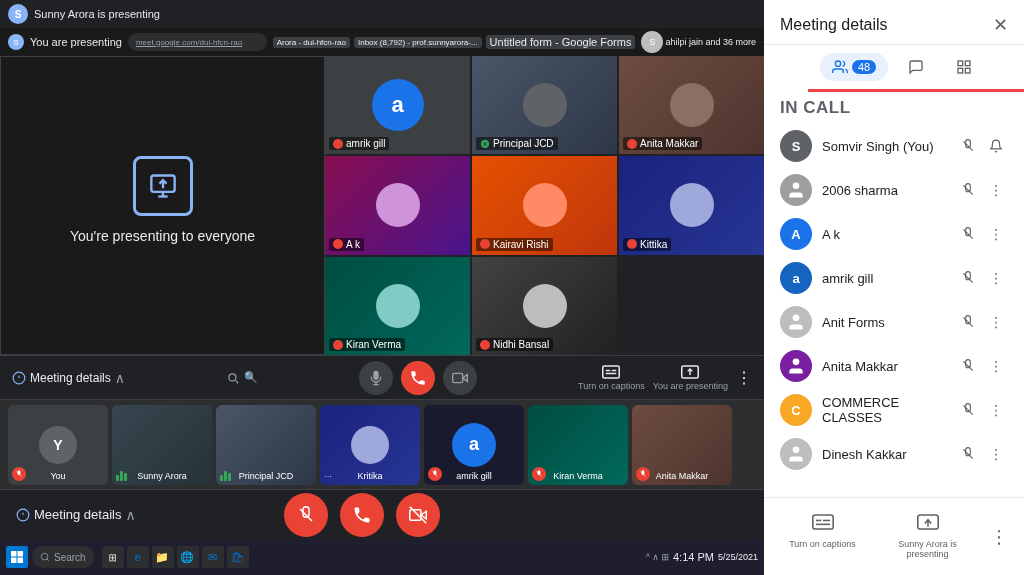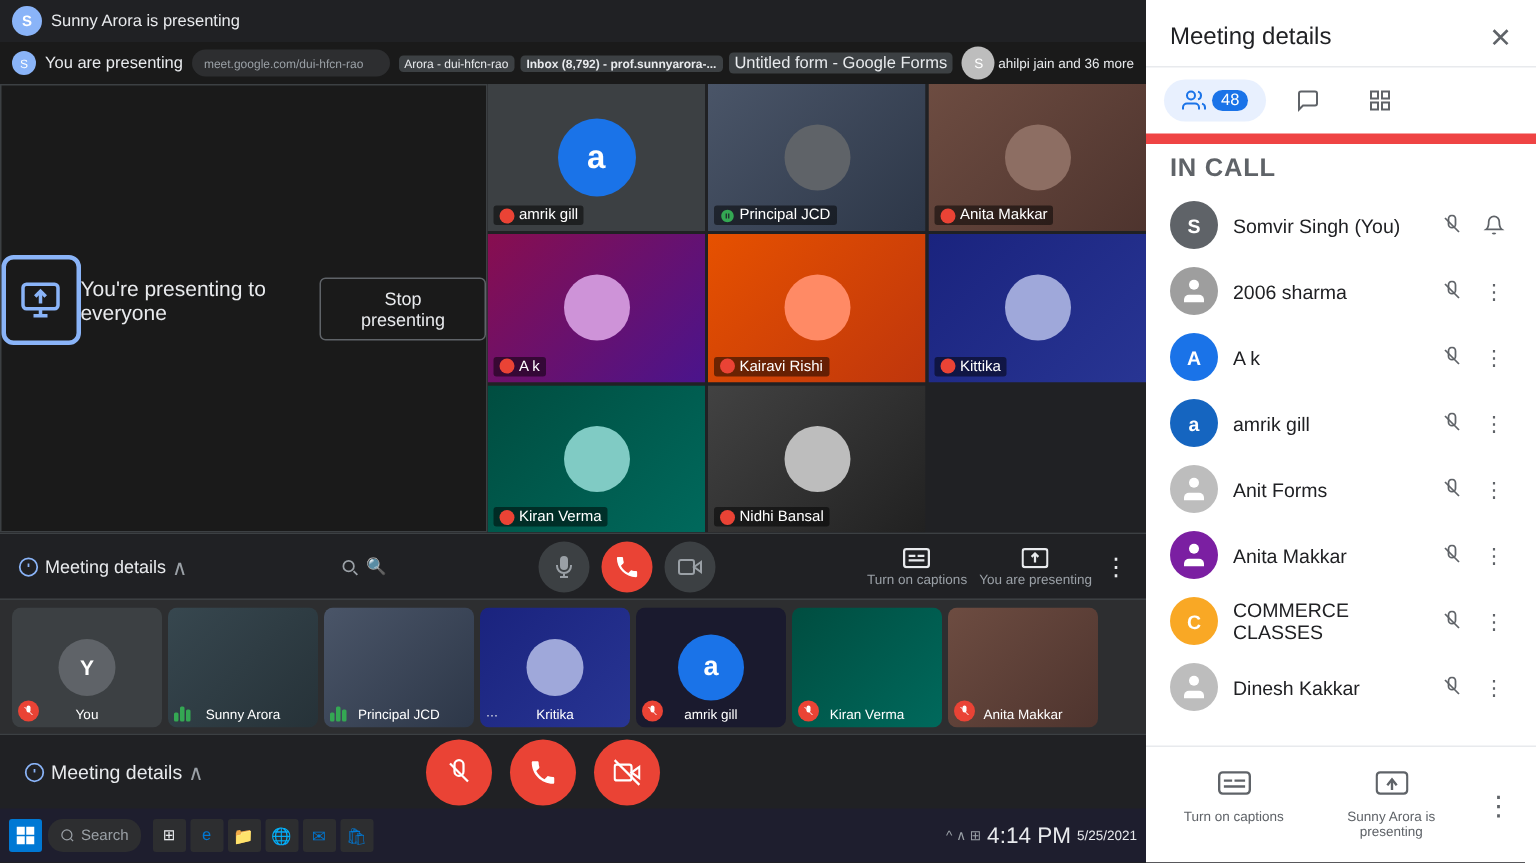--- a/index.html
+++ b/index.html
@@ -22,20 +22,21 @@
       flex-direction: row;
       overflow: hidden;
       position: relative;
     }
 
     
     .presenting-panel {
       width: 325px;
       background: #1a1a1a;
       display: flex;
+      flex-direction: column;
       align-items: center;
       justify-content: center;
       flex-shrink: 0;
       position: relative;
       border: 1px solid #3c4043;
     }
     .present-icon {
       width: 60px; height: 60px;
       border: 3px solid #8ab4f8;
       border-radius: 8px;
@@ -197,21 +198,22 @@
       padding: 14px 16px 8px;
       border-bottom: 1px solid #e8eaed;
     }
     .panel-title { font-size: 16px; font-weight: 500; color: #202124; }
     .close-btn { background: none; border: none; cursor: pointer; color: #5f6368; font-size: 18px; }
 
     .panel-tabs {
       display: flex;
       padding: 8px 12px;
       gap: 8px;
-      border-bottom: 7px solid #ef4444;
+      border-bottom: 3px solid #ef4444;
+      margin-left: 44px;
     }
     .panel-tab {
       display: flex; align-items: center; gap: 4px;
       padding: 6px 12px;
       border-radius: 20px;
       cursor: pointer;
       font-size: 13px;
       border: none;
       background: none;
       color: #5f6368;
@@ -313,25 +315,25 @@
       <div class="header-avatar">
         <span>S</span>
       </div>
       <span class="header-text">Sunny Arora is presenting</span>
     </div>
 
     <div style="height: 28px; background: #1a1a1a; display:flex; align-items:center; padding: 0 8px; gap:6px; flex-shrink:0;">
       <div style="width:16px;height:16px;border-radius:50%;background:#8ab4f8;display:flex;align-items:center;justify-content:center;font-size:8px;color:#fff;">S</div>
       <span style="color:#e8eaed;font-size:11px;">You are presenting</span>
       <div style="flex:1;background:#2d2e30;height:18px;border-radius:9px;display:flex;align-items:center;padding:0 8px;gap:4px;">
-        <span style="color:#9aa0a6;font-size:8px;">meet.google.com/dui-hfcn-rao</span>
+        <span style="color:#9aa0a6;font-size:8px;text-decoration:underline;">meet.google.com/dui-hfcn-rao</span>
       </div>
       <div style="display:flex;gap:4px;align-items:center;">
         <div style="background:#3c4043;border-radius:3px;padding:1px 4px;font-size:8px;color:#e8eaed;">Arora - dui-hfcn-rao</div>
-        <div style="background:#3c4043;border-radius:3px;padding:1px 4px;font-size:8px;color:#e8eaed;font-weight:bold;">Inbox (8,792) - prof.sunnyarora-...</div>
+        <div style="background:#3c4043;border-radius:3px;padding:1px 4px;font-size:8px;color:#e8eaed;">Inbox (8,792) - prof.sunnyarora-...</div>
         <div style="background:#3c4043;border-radius:3px;padding:1px 4px;font-size:11px;color:#e8eaed;">Untitled form - Google Forms</div>
       </div>
       <div style="display:flex;align-items:center;gap:2px;">
         <div style="width:22px;height:22px;border-radius:50%;background:#bdbdbd;overflow:hidden;display:flex;align-items:center;justify-content:center;font-size:9px;color:#fff;">S</div>
         <span style="color:#e8eaed;font-size:9px;">ahilpi jain and 36 more</span>
       </div>
     </div>
 
     <div class="video-content">
 
@@ -339,21 +341,20 @@
         <div class="present-icon">
           <svg width="28" height="28" viewBox="0 0 24 24" fill="none" stroke="#8ab4f8" stroke-width="2">
             <rect x="2" y="3" width="20" height="14" rx="2" ry="2"></rect>
             <line x1="8" y1="21" x2="16" y2="21"></line>
             <line x1="12" y1="17" x2="12" y2="21"></line>
             <polyline points="9,10 12,7 15,10"></polyline>
             <line x1="12" y1="7" x2="12" y2="14"></line>
           </svg>
         </div>
         <span class="presenting-label">You're presenting to everyone</span>
-        <button class="stop-btn">Stop presenting</button>
       </div>
 
       <div class="video-grid">
 
         <div class="video-cell">
           <div class="video-avatar" style="background:#1a73e8;">a</div>
           <div class="name-tag">
             <span class="mic-icon-red"></span>
             <span>amrik gill</span>
           </div>
@@ -635,21 +636,21 @@
           </div>
         <div class="taskbar-icon" style="background:#2d2e30;">
             <span style="color:#0078d4;font-size:11px;">✉</span>
           </div>
         <div class="taskbar-icon" style="background:#2d2e30;">
             <span style="color:#0078d4;font-size:11px;">🛍</span>
           </div>
       </div>
       <div class="taskbar-right">
         <span style="color:#9aa0a6;font-size:9px;">^ ∧ ⊞</span>
-        <span style="color:#e8eaed;font-size:15px;">4:14 PM</span>
+        <span style="color:#e8eaed;font-size:11px;">4:14 PM</span>
         <span style="color:#e8eaed;font-size:9px;">5/25/2021</span>
       </div>
     </div>
   </div>
 
   <div class="right-panel">
 
     <div class="panel-header">
       <span class="panel-title">Meeting details</span>
       <button class="close-btn">✕</button>

